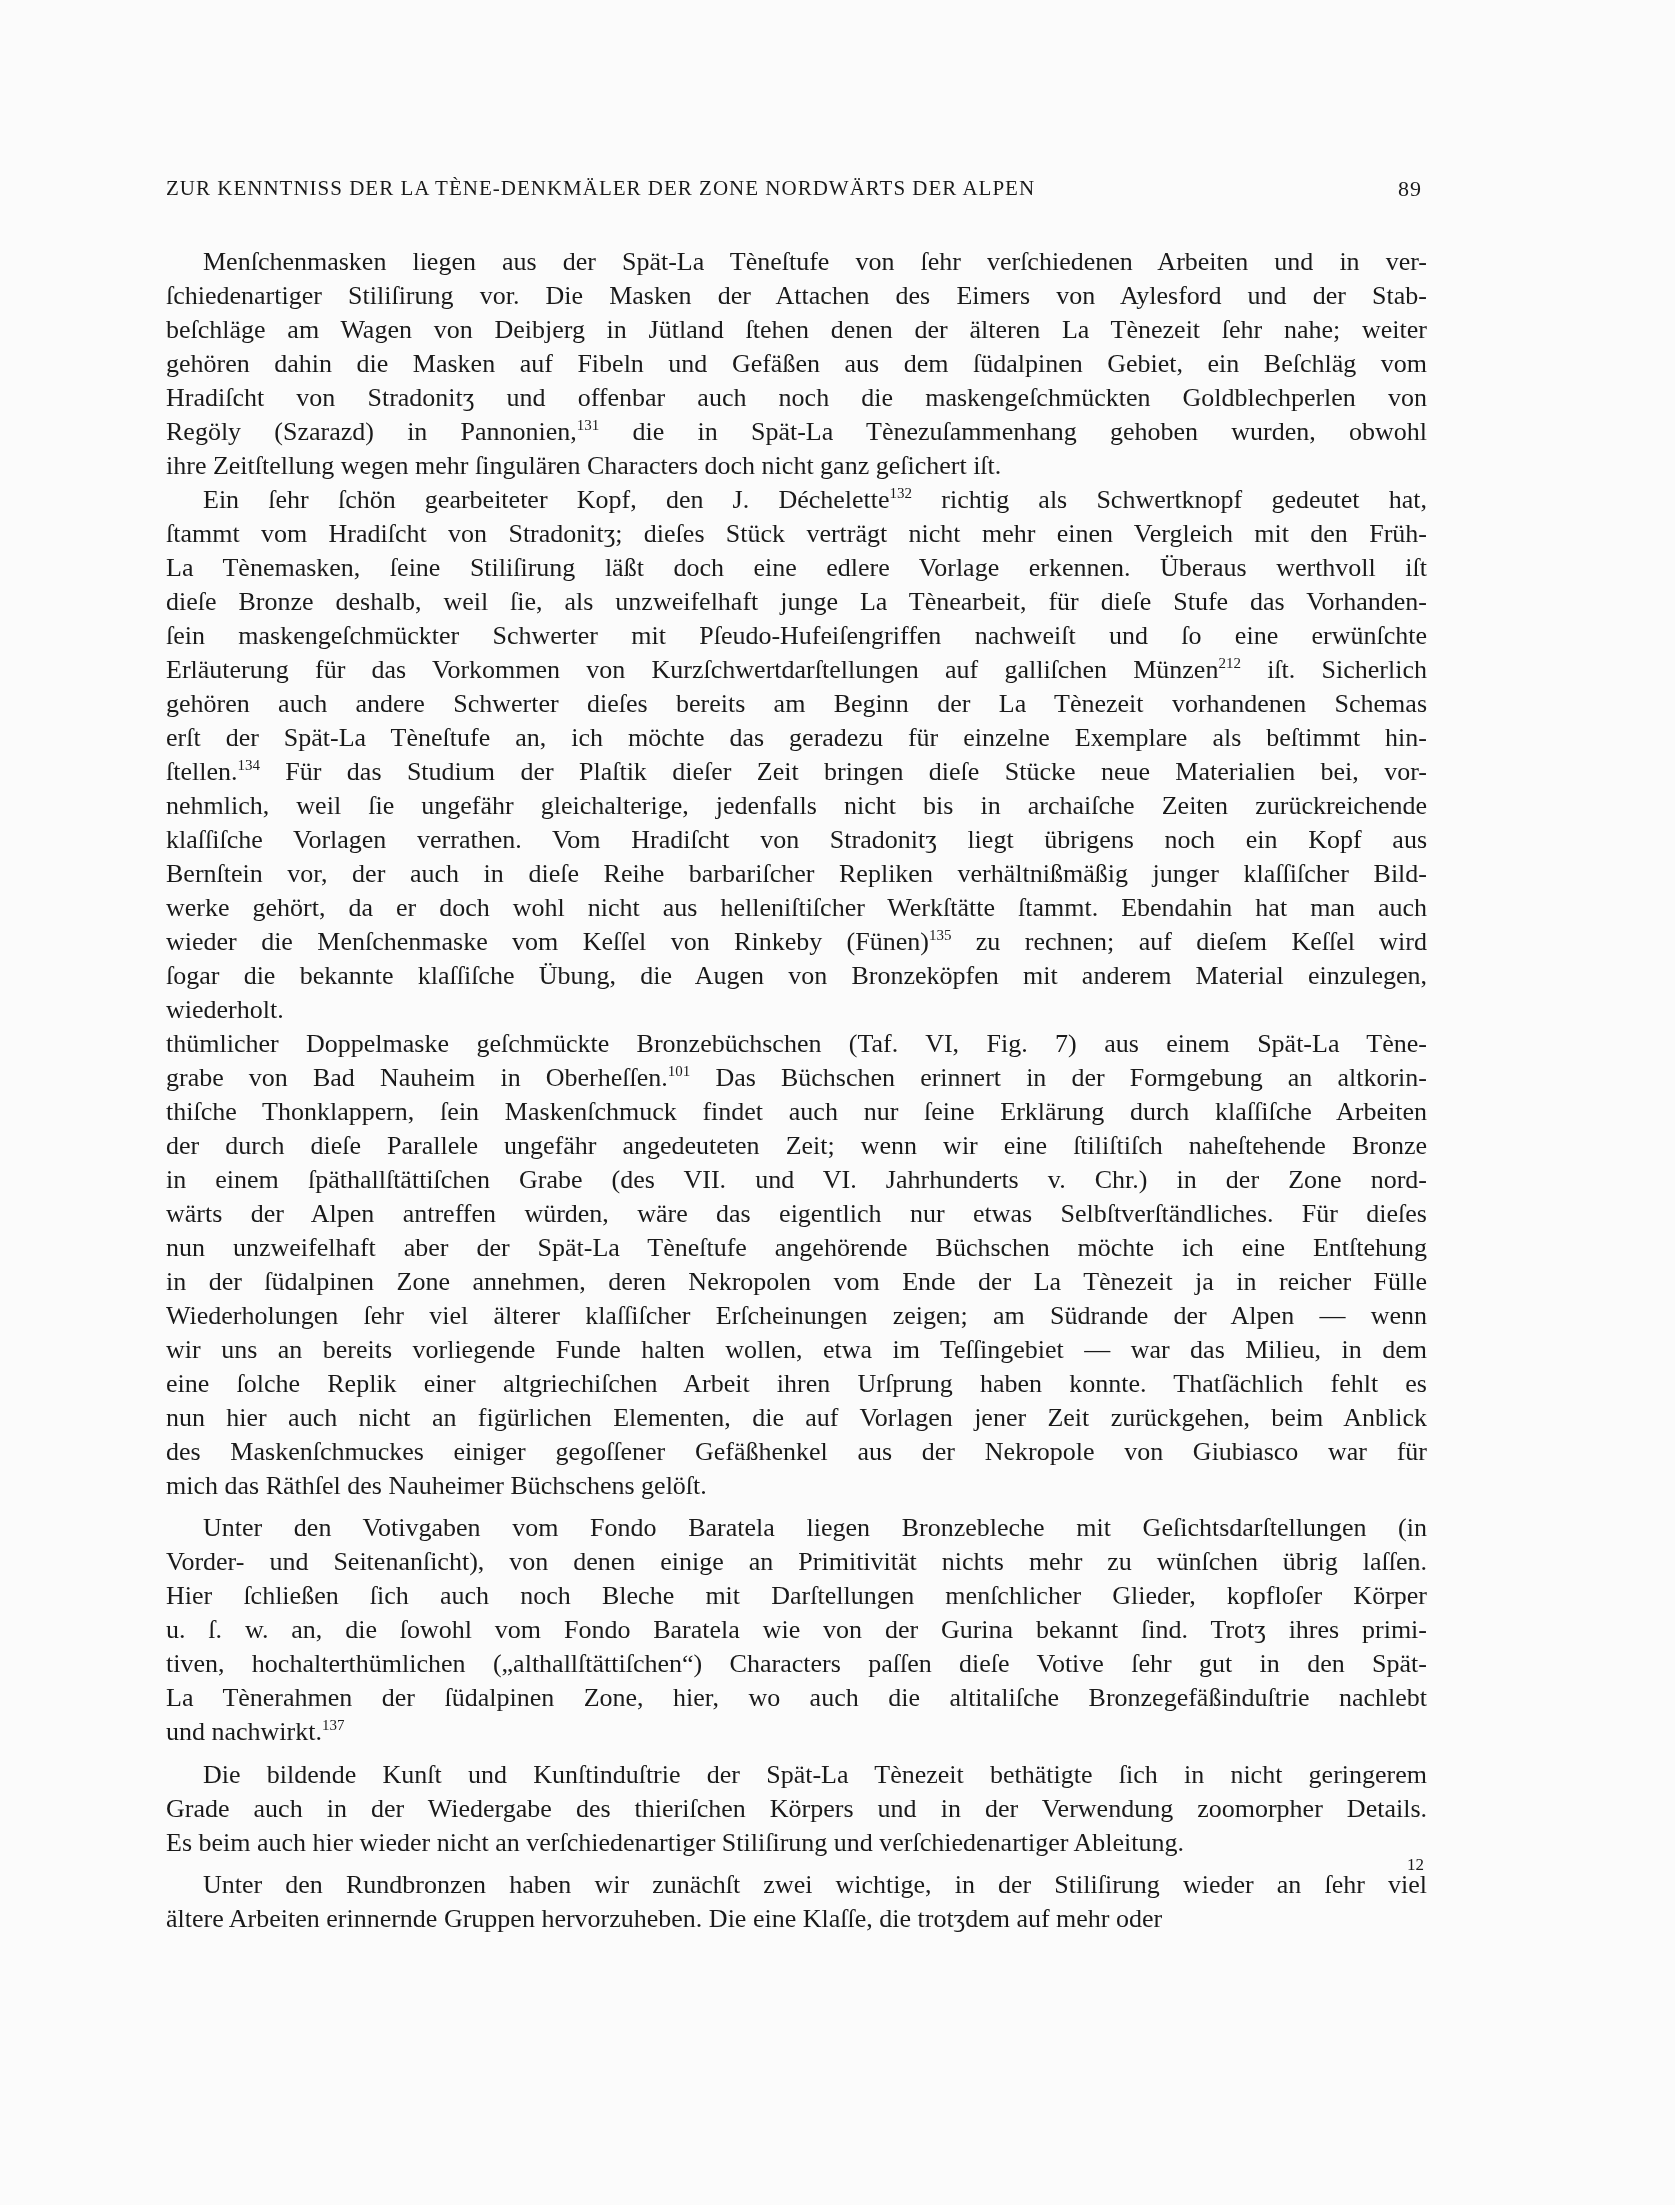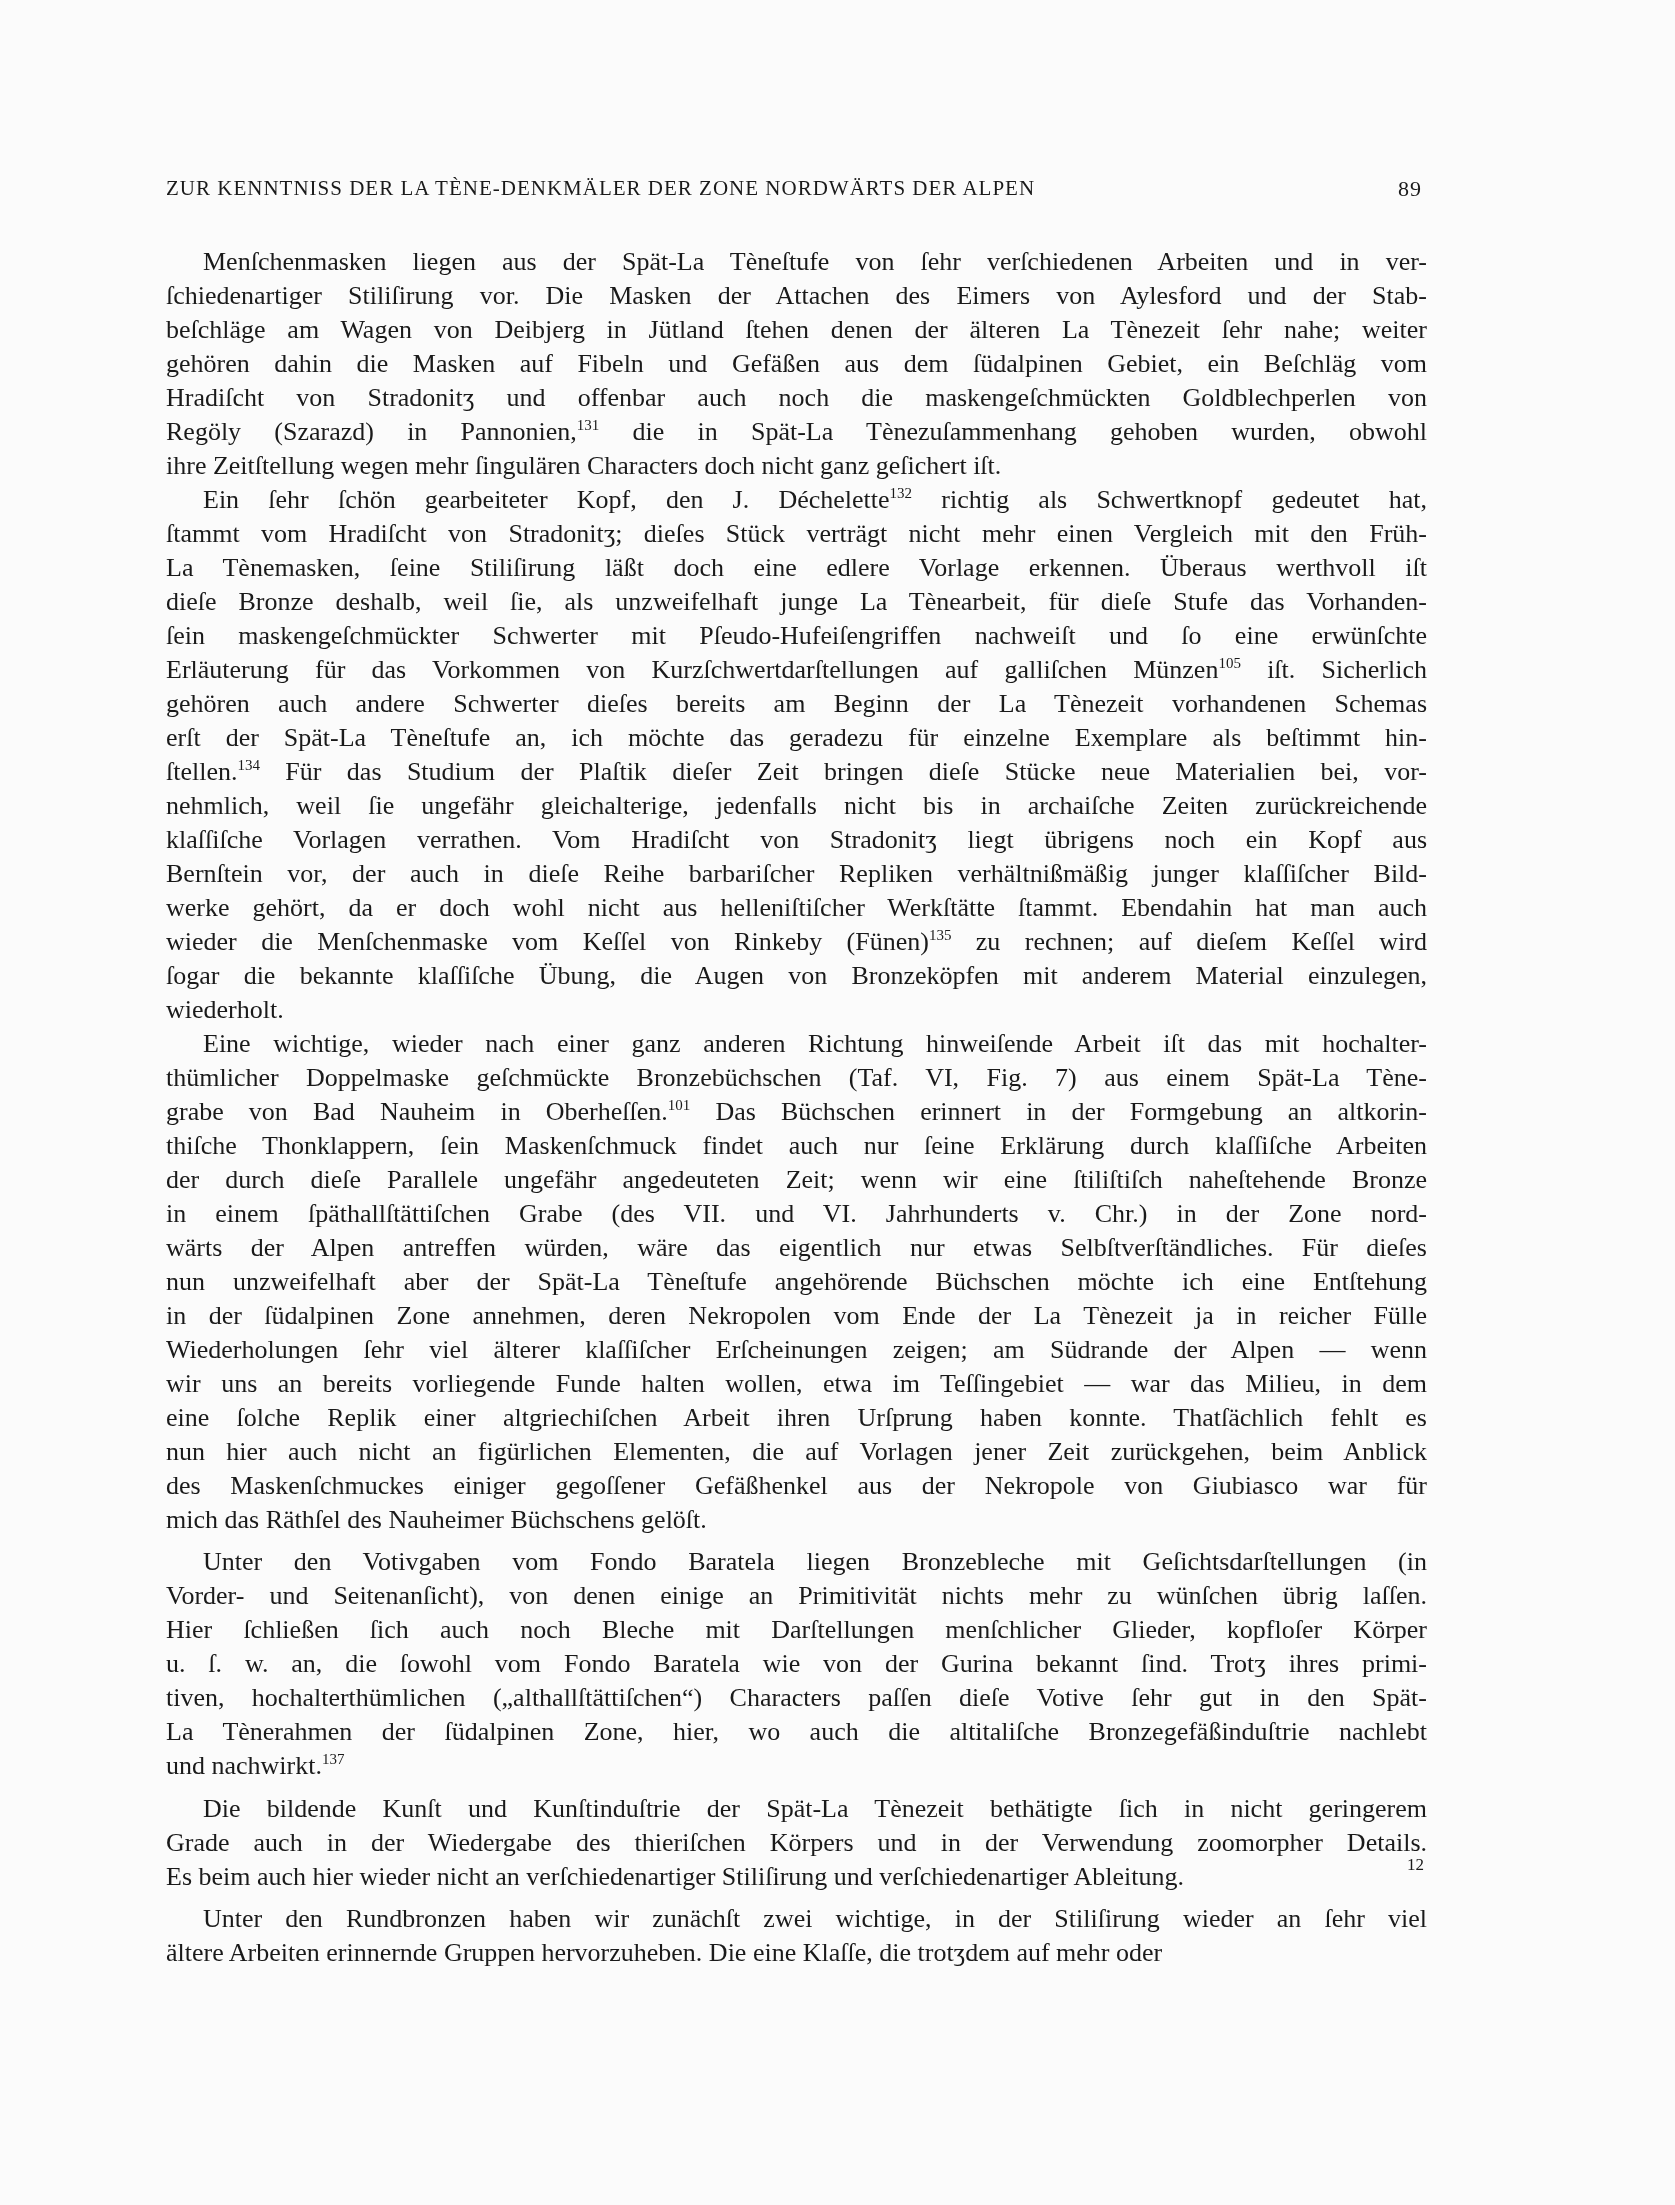--- a/index.html
+++ b/index.html
@@ -32,34 +32,33 @@
       <div class="line">Hradiſcht von Stradonitʒ und offenbar auch noch die maskengeſchmückten Goldblechperlen von</div>
       <div class="line">Regöly (Szarazd) in Pannonien,<sup>131</sup> die in Spät-La Tènezuſammenhang gehoben wurden, obwohl</div>
       <div class="line last">ihre Zeitſtellung wegen mehr ſingulären Characters doch nicht ganz geſichert iſt.</div>
     </div>
     <div>
       <div class="line indent">Ein ſehr ſchön gearbeiteter Kopf, den J. Déchelette<sup>132</sup> richtig als Schwertknopf gedeutet hat,</div>
       <div class="line">ſtammt vom Hradiſcht von Stradonitʒ; dieſes Stück verträgt nicht mehr einen Vergleich mit den Früh-</div>
       <div class="line">La Tènemasken, ſeine Stiliſirung läßt doch eine edlere Vorlage erkennen.  Überaus werthvoll iſt</div>
       <div class="line">dieſe Bronze deshalb, weil ſie, als unzweifelhaft junge La Tènearbeit, für dieſe Stufe das Vorhanden-</div>
       <div class="line">ſein maskengeſchmückter Schwerter mit Pſeudo-Hufeiſengriffen nachweiſt und ſo eine erwünſchte</div>
-      <div class="line">Erläuterung für das Vorkommen von Kurzſchwertdarſtellungen auf galliſchen Münzen<sup>105</sup> iſt. Sicherlich</div>
+      <div class="line">Erläuterung für das Vorkommen von Kurzſchwertdarſtellungen auf galliſchen Münzen<sup>212</sup> iſt. Sicherlich</div>
       <div class="line">gehören auch andere Schwerter dieſes bereits am Beginn der La Tènezeit vorhandenen Schemas</div>
       <div class="line">erſt der Spät-La Tèneſtufe an, ich möchte das geradezu für einzelne Exemplare als beſtimmt hin-</div>
       <div class="line">ſtellen.<sup>134</sup>  Für das Studium der Plaſtik dieſer Zeit bringen dieſe Stücke neue Materialien bei, vor-</div>
       <div class="line">nehmlich, weil ſie ungefähr gleichalterige, jedenfalls nicht bis in archaiſche Zeiten zurückreichende</div>
       <div class="line">klaſſiſche Vorlagen verrathen.  Vom Hradiſcht von Stradonitʒ liegt übrigens noch ein Kopf aus</div>
       <div class="line">Bernſtein vor, der auch in dieſe Reihe barbariſcher Repliken verhältnißmäßig junger klaſſiſcher Bild-</div>
       <div class="line">werke gehört, da er doch wohl nicht aus helleniſtiſcher Werkſtätte ſtammt.  Ebendahin hat man auch</div>
       <div class="line">wieder die Menſchenmaske vom Keſſel von Rinkeby (Fünen)<sup>135</sup> zu rechnen; auf dieſem Keſſel wird</div>
       <div class="line">ſogar die bekannte klaſſiſche Übung, die Augen von Bronzeköpfen mit anderem Material einzulegen,</div>
       <div class="line last">wiederholt.</div>
     </div>
     <div>
-      <div class="line indent">Eine wichtige, wieder nach einer ganz anderen Richtung hinweiſende Arbeit iſt das mit hochalter-</div>
       <div class="line">thümlicher Doppelmaske geſchmückte Bronzebüchschen (Taf. VI, Fig. 7) aus einem Spät-La Tène-</div>
       <div class="line">grabe von Bad Nauheim in Oberheſſen.<sup>101</sup>  Das Büchschen erinnert in der Formgebung an altkorin-</div>
       <div class="line">thiſche Thonklappern, ſein Maskenſchmuck findet auch nur ſeine Erklärung durch klaſſiſche Arbeiten</div>
       <div class="line">der durch dieſe Parallele ungefähr angedeuteten Zeit; wenn wir eine ſtiliſtiſch naheſtehende Bronze</div>
       <div class="line">in  einem  ſpäthallſtättiſchen  Grabe  (des  VII.  und  VI.  Jahrhunderts  v.  Chr.)  in  der  Zone  nord-</div>
       <div class="line">wärts der Alpen antreffen würden, wäre das eigentlich nur etwas Selbſtverſtändliches.  Für dieſes</div>
       <div class="line">nun unzweifelhaft aber der Spät-La Tèneſtufe angehörende Büchschen möchte ich eine Entſtehung</div>
       <div class="line">in der ſüdalpinen Zone annehmen, deren Nekropolen vom Ende der La Tènezeit ja in reicher Fülle</div>
       <div class="line">Wiederholungen ſehr viel älterer klaſſiſcher Erſcheinungen zeigen; am Südrande der Alpen — wenn</div>
       <div class="line">wir uns an bereits vorliegende Funde halten wollen, etwa im Teſſingebiet — war das Milieu, in dem</div>

